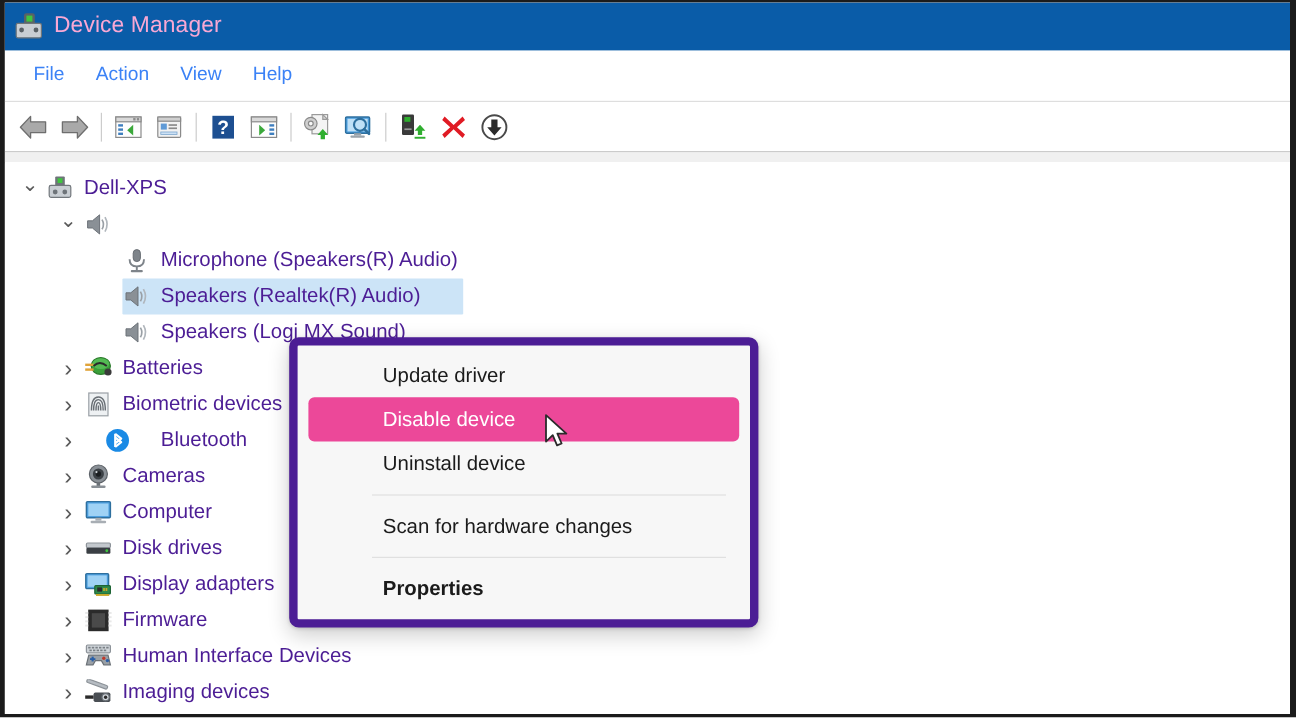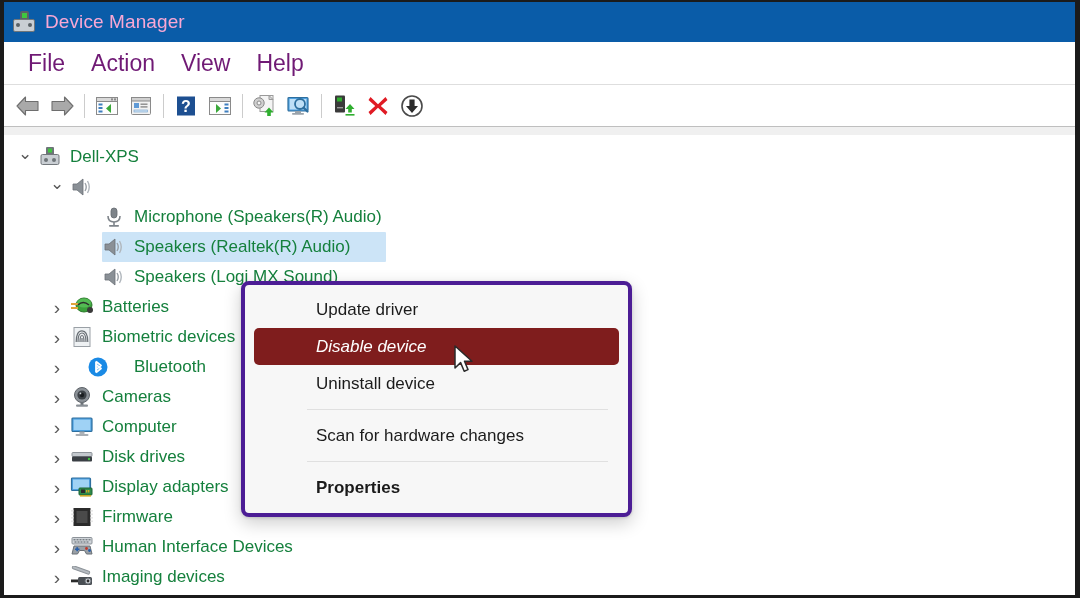--- a/index.html
+++ b/index.html
@@ -79,22 +79,22 @@
   
   #menubar {
     height: 43px;
     background: #ffffff;
     display: flex;
     align-items: center;
     padding-left: 11px;
     border-bottom: 1px solid #dedede;
   }
   .menu-item {
-    font-size: 23px;
-    color: #701a75;
+    font-size: 16px;
+    color: #3b82f6;
     padding: 3px 13px;
     cursor: default;
     white-space: nowrap;
   }
 
   
   #toolbar {
     height: 42px;
     background: #ffffff;
     display: flex;
@@ -159,55 +159,54 @@
   .chev.none::before { content: ""; }
   .tree-icon {
     width: 24px; height: 22px;
     flex: 0 0 auto;
     margin-right: 8px;
     position: relative;
     z-index: 1;
   }
   .tree-label {
     font-size: 17px;
-    color: #15803d;
+    color: #4c1d95;
     white-space: nowrap;
     z-index: 1;
     position: relative;
   }
 
   
   #ctxmenu {
     position: absolute;
     left: 237px;
     top: 279px;
     width: 391px;
     background: #f7f7f7;
-    border: 4px solid #4c1d95;
+    border: 7px solid #4c1d95;
     border-radius: 8px;
     box-shadow: 0 6px 18px rgba(0,0,0,0.20), 0 1px 3px rgba(0,0,0,0.14);
     padding: 6px 0 7px 0;
     z-index: 50;
   }
   .ctx-item {
     height: 37px;
     display: flex;
     align-items: center;
     padding-left: 62px;
     font-size: 17px;
     color: #1b1b1b;
     margin: 0 9px;
     border-radius: 5px;
     cursor: default;
     white-space: nowrap;
   }
   .ctx-item.highlight {
-    background: #7f1d1d;
+    background: #ec4899;
     color: #ffffff;
-    font-style: italic;
   }
   .ctx-item.bold { font-weight: bold; }
   .ctx-sep {
     height: 1px;
     background: #e0e0e0;
     margin: 7px 20px 7px 62px;
   }
 
   
   #cursor {

